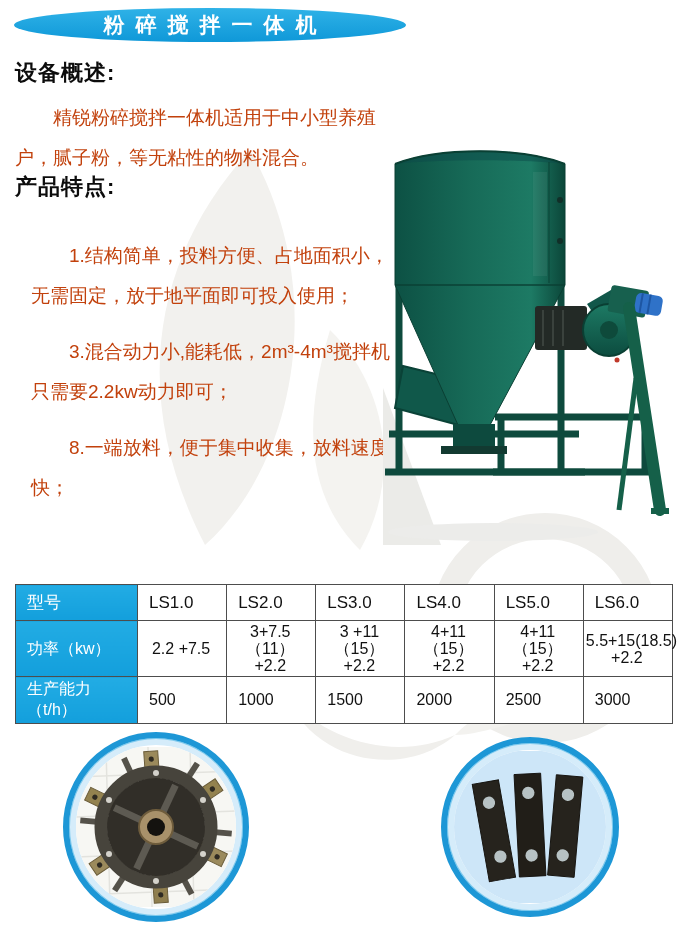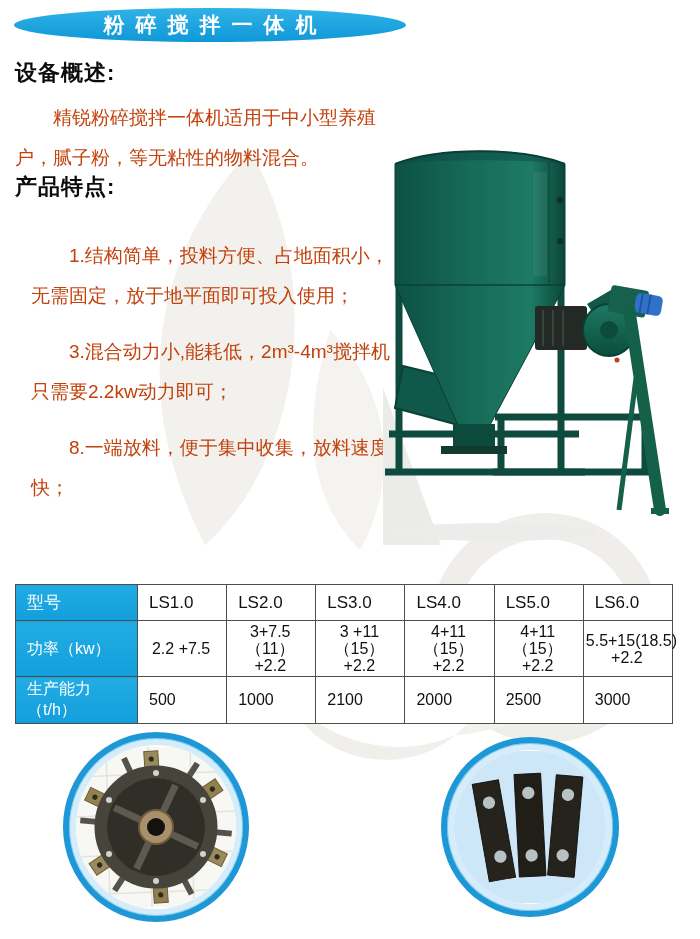--- a/index.html
+++ b/index.html
@@ -165,21 +165,21 @@
         <td class="val">3+7.5（11） +2.2</td>
         <td class="val">3 +11（15） +2.2</td>
         <td class="val">4+11（15） +2.2</td>
         <td class="val">4+11（15） +2.2</td>
         <td class="val">5.5+15(18.5) +2.2</td>
       </tr>
       <tr class="r3">
         <td class="lbl">生产能力（t/h）</td>
         <td>500</td>
         <td>1000</td>
-        <td>2100</td>
+        <td>1500</td>
         <td>2000</td>
         <td>2500</td>
         <td>3000</td>
       </tr>
     </tbody>
       </table>
 
     <div class="circ left">
       <div class="inner">
         <svg viewBox="0 0 160 160">

